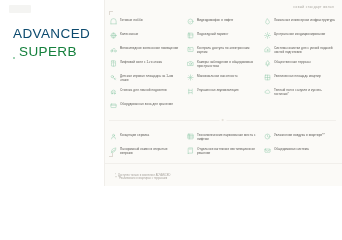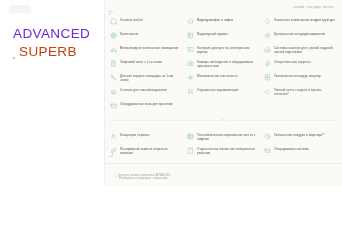--- a/index.html
+++ b/index.html
@@ -26,26 +26,26 @@
     position:absolute;left:9px;top:5px;
     width:22px;height:8px;
     background:#f4f4f2;border-radius:1px;
   }
   .headline{
     position:absolute;left:13px;top:26px;
     width:88px;
   }
   .headline .l1{
     font-size:13.5px;letter-spacing:0.4px;
-    color:#6d28d9;font-weight:400;line-height:15px;
+    color:#0c4a6e;font-weight:400;line-height:15px;
     white-space:nowrap;
   }
   .headline .l2{
     font-size:13.5px;letter-spacing:0.4px;
-    color:#c2410c;font-weight:400;line-height:15px;
+    color:#15803d;font-weight:400;line-height:15px;
     margin-top:3px;white-space:nowrap;
     display:flex;align-items:flex-end;
   }
   .headline .dot{
     display:inline-block;width:2px;height:2px;border-radius:50%;
     background:#7fc49a;margin-right:4px;flex:0 0 2px;
   }
   
   .right{
     position:relative;

